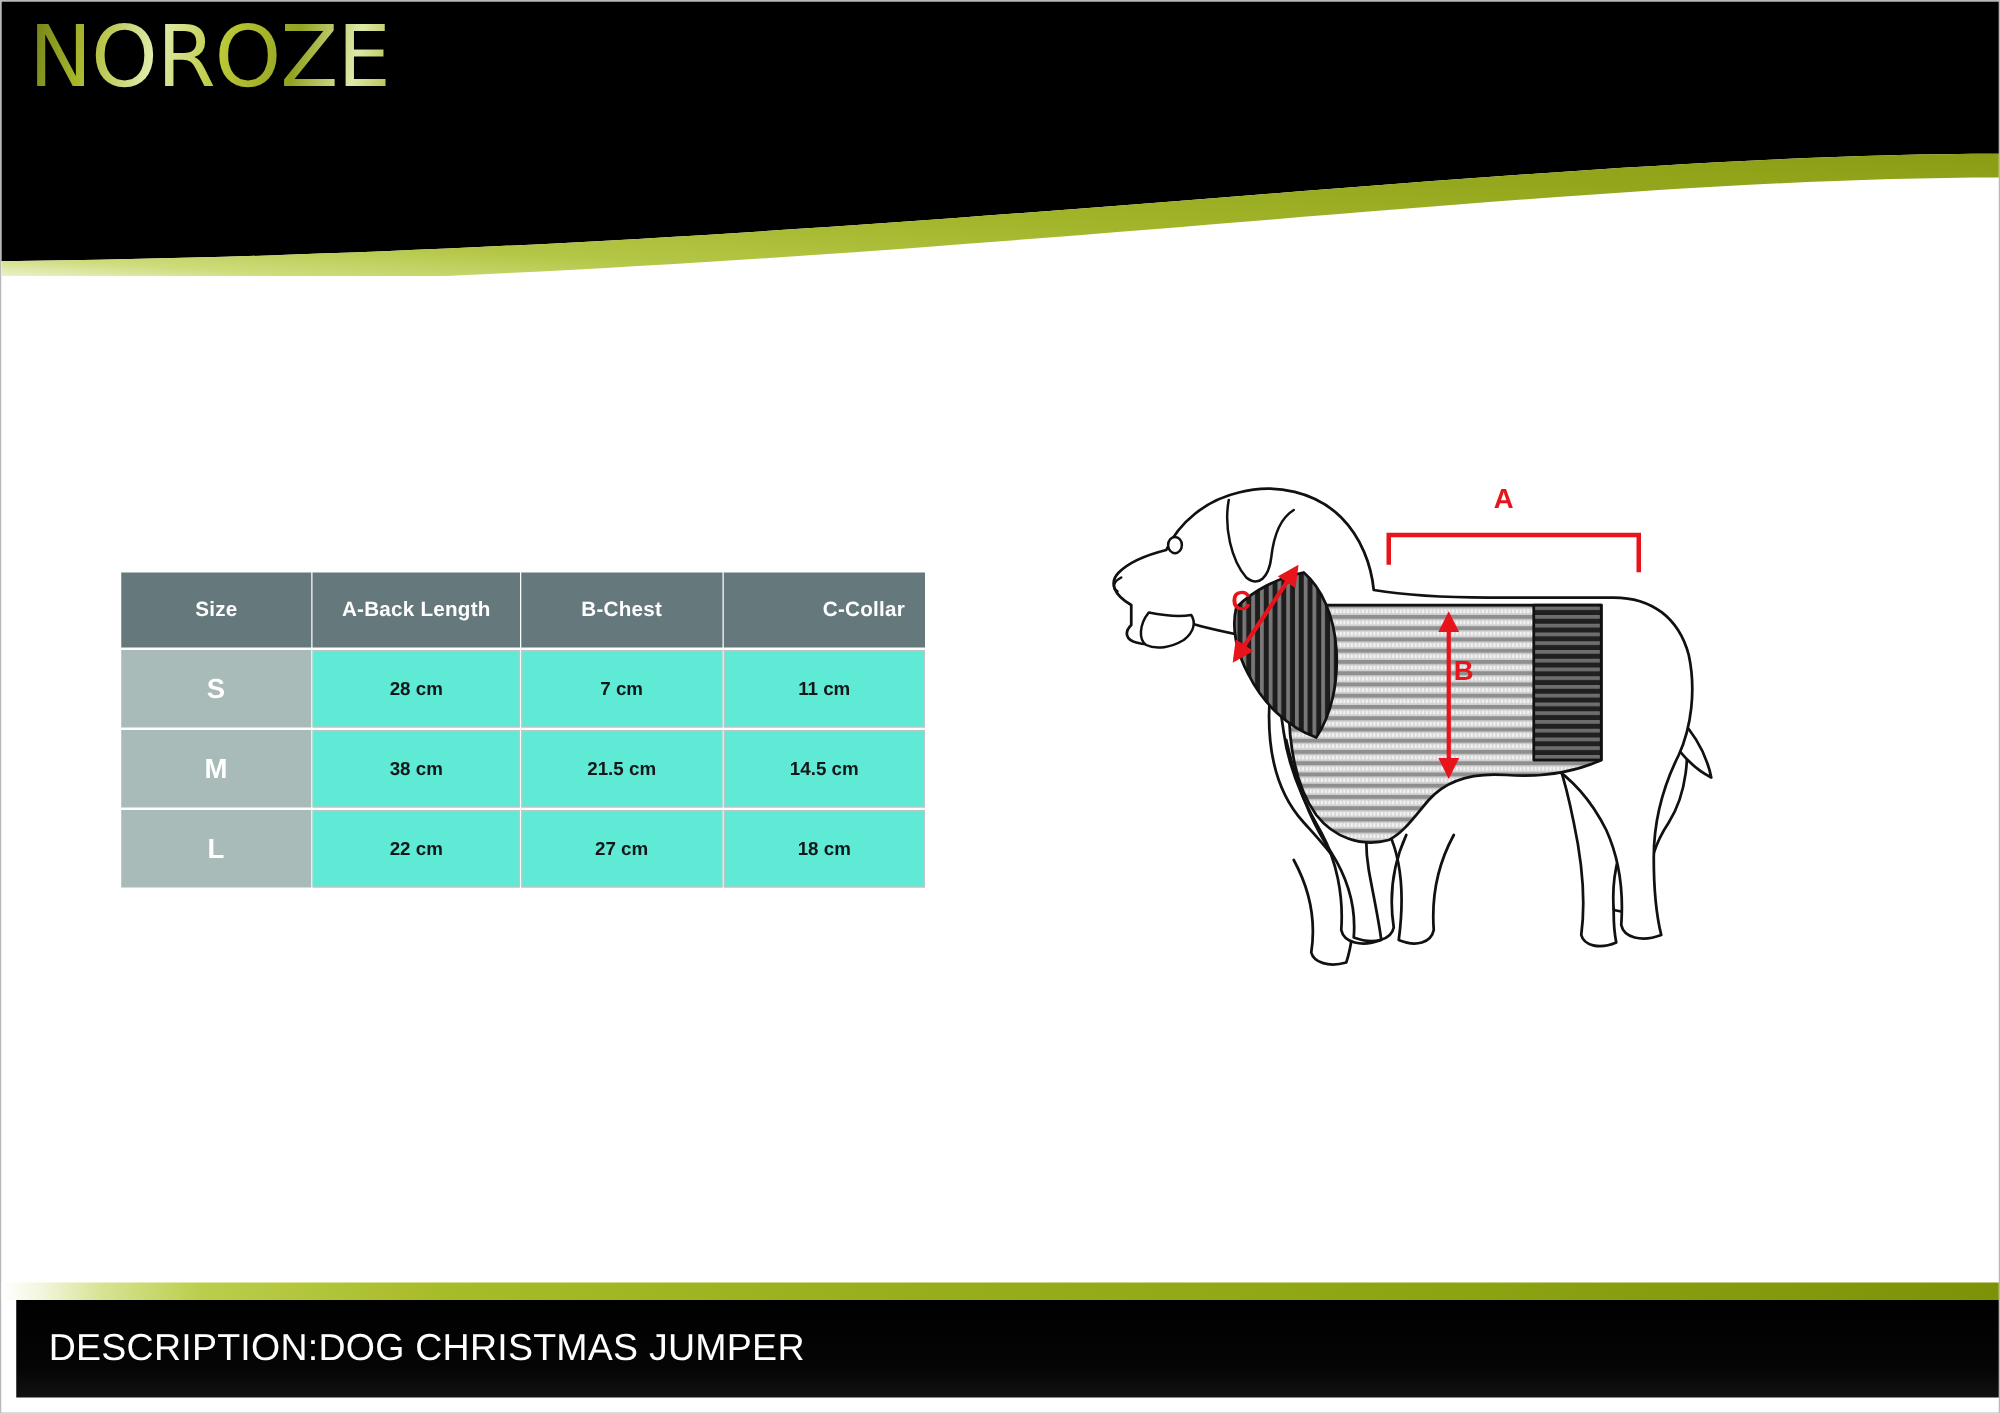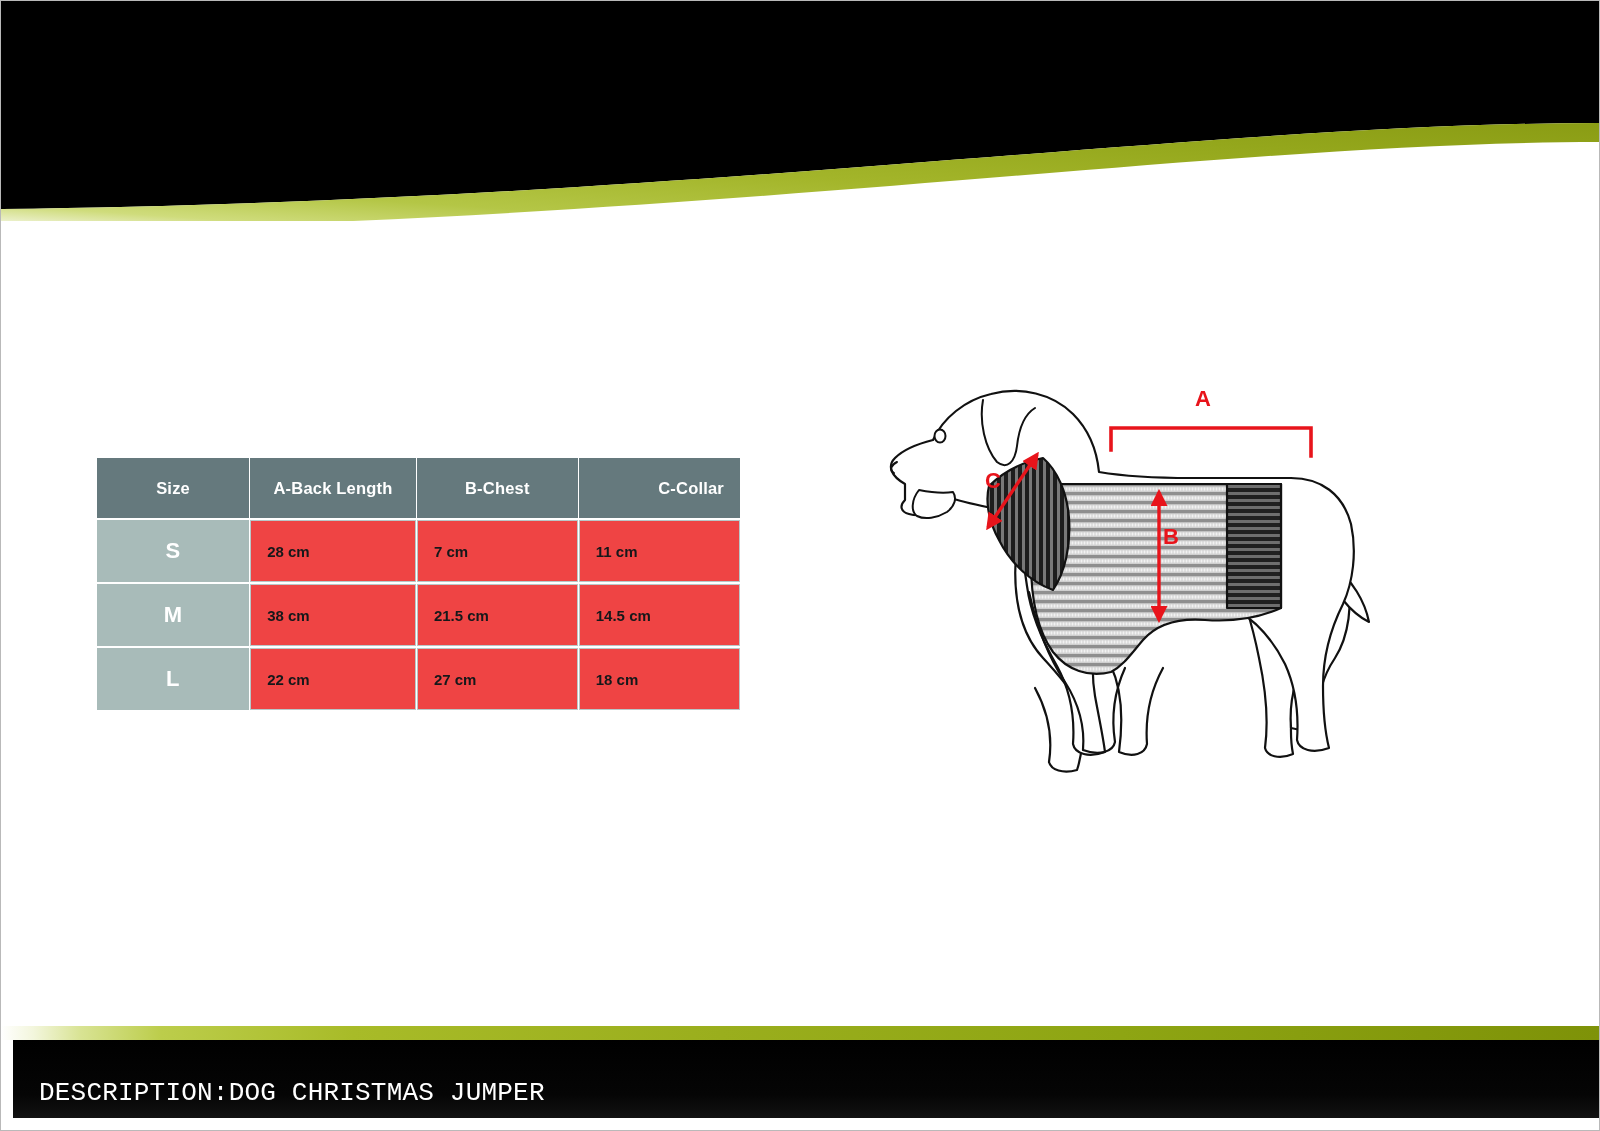--- a/index.html
+++ b/index.html
@@ -83,26 +83,26 @@
     background: #a8bbb9;
     color: #ffffff;
     font-weight: bold;
     font-size: 22px;
     height: 28px;
     text-align: center;
     vertical-align: middle;
     letter-spacing: 0.5px;
   }
   .val-cell {
-    background: #ef4444;
+    background: #5eead4;
     color: #15181a;
     font-weight: bold;
     font-size: 15px;
     height: 28px;
-    text-align: left;
+    text-align: center;
     vertical-align: middle;
     border: 1px solid #b9c7c8;
   }
   .col-size { width: 155px; }
   .col-a    { width: 165px; }
   .col-b    { width: 162px; }
   .col-c    { width: 162px; text-align: right; }
 
   
   #dog-figure {
@@ -142,24 +142,24 @@
     position: absolute;
     left: 12px;
     top: 28px;
     width: 1588px;
     height: 78px;
     background: linear-gradient(to bottom, #000000 0%, #050505 70%, #121212 100%);
   }
   #footer-text {
     position: absolute;
     left: 26px;
-    top: 38px;
+    top: 22px;
     color: #ffffff;
-    font-family: Liberation Mono, monospace;
-    font-size: 26px;
+    font-family: Liberation Sans, sans-serif;
+    font-size: 30px;
     font-weight: 400;
     letter-spacing: 0.2px;
     white-space: nowrap;
   }
 </style>
 </head>
 <body>
 
 <div id="page">
 
@@ -174,20 +174,23 @@
           <stop offset="50%" stop-color="#a3b52a"></stop>
           <stop offset="78%" stop-color="#94a71c"></stop>
           <stop offset="100%" stop-color="#8a9c14"></stop>
         </linearGradient>
       </defs>
 
       <path d="M0,0 L1600,0 L1600,122 C1200,122 700,200 0,208 Z" fill="#000000"></path>
 
       <path d="M0,208 C700,200 1200,122 1600,122 L1600,141 C1210,141 710,222 0,230 Z" fill="url(#bandGrad)"></path>
     </svg>
+    <div id="logo-wrap">
+      <div id="logo-text">NOROZE</div>
+    </div>
   </div>
 
   <table id="size-table">
     <thead>
       <tr>
         <th class="th-cell col-size">Size</th>
         <th class="th-cell col-a">A-Back Length</th>
         <th class="th-cell col-b">B-Chest</th>
         <th class="th-cell col-c">C-Collar</th>
       </tr>

